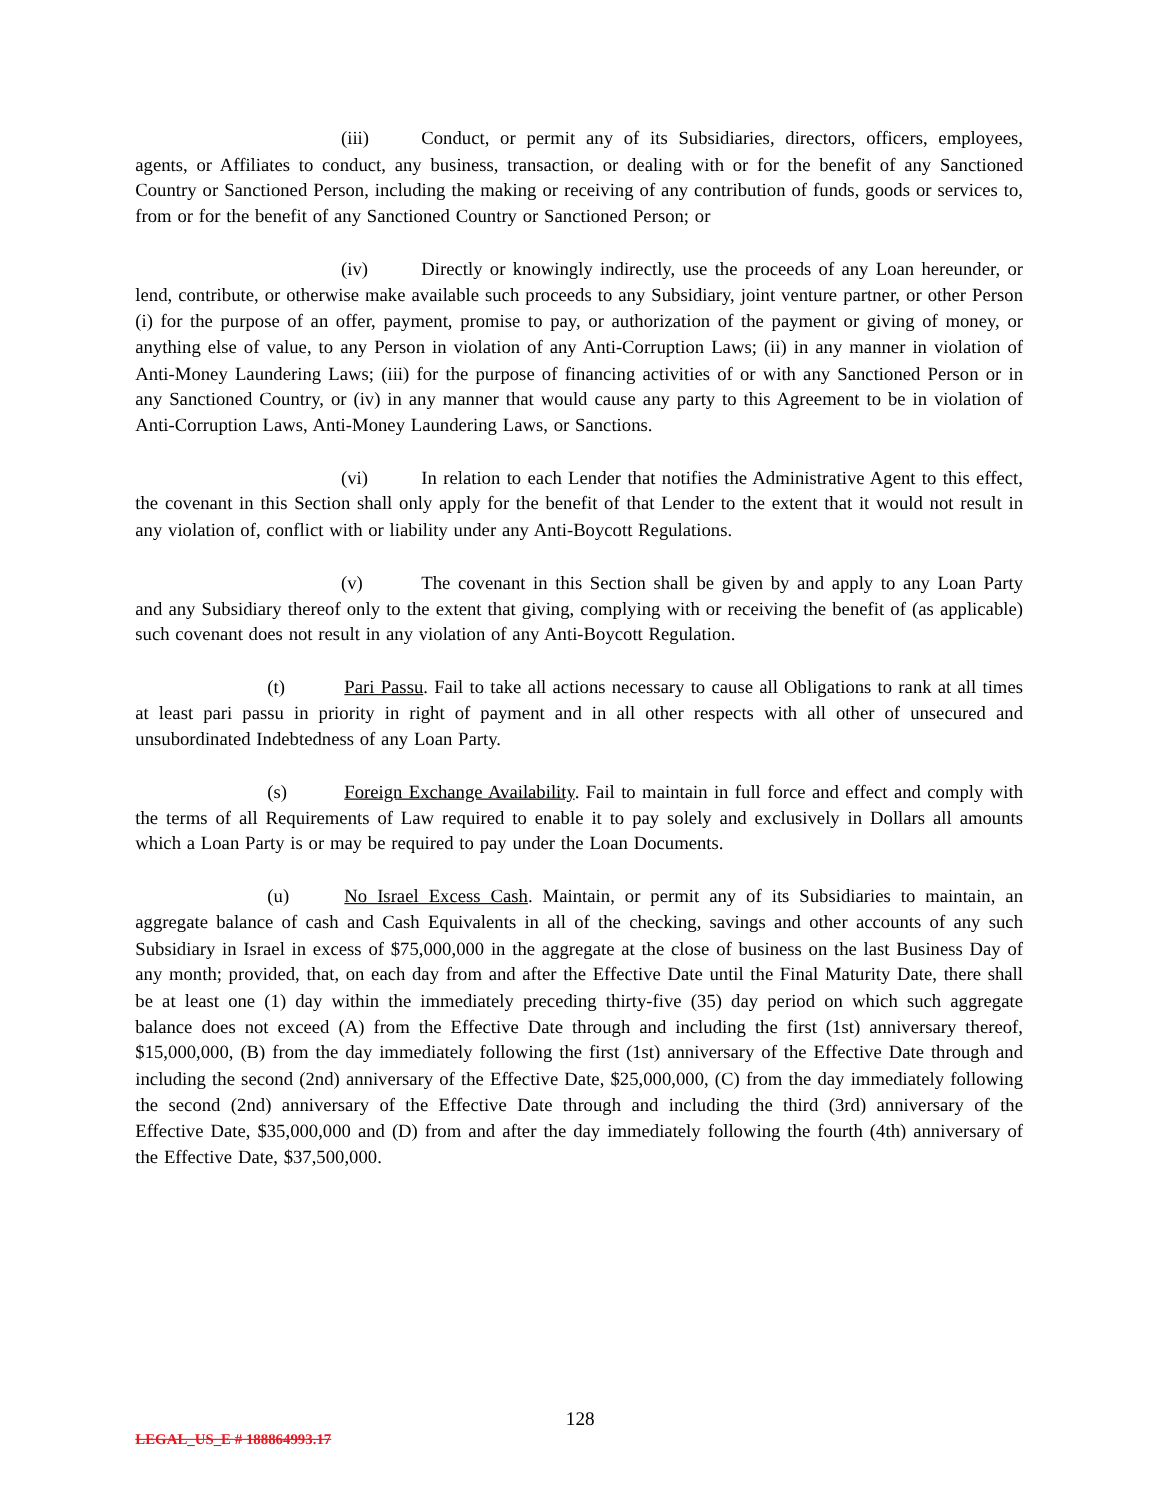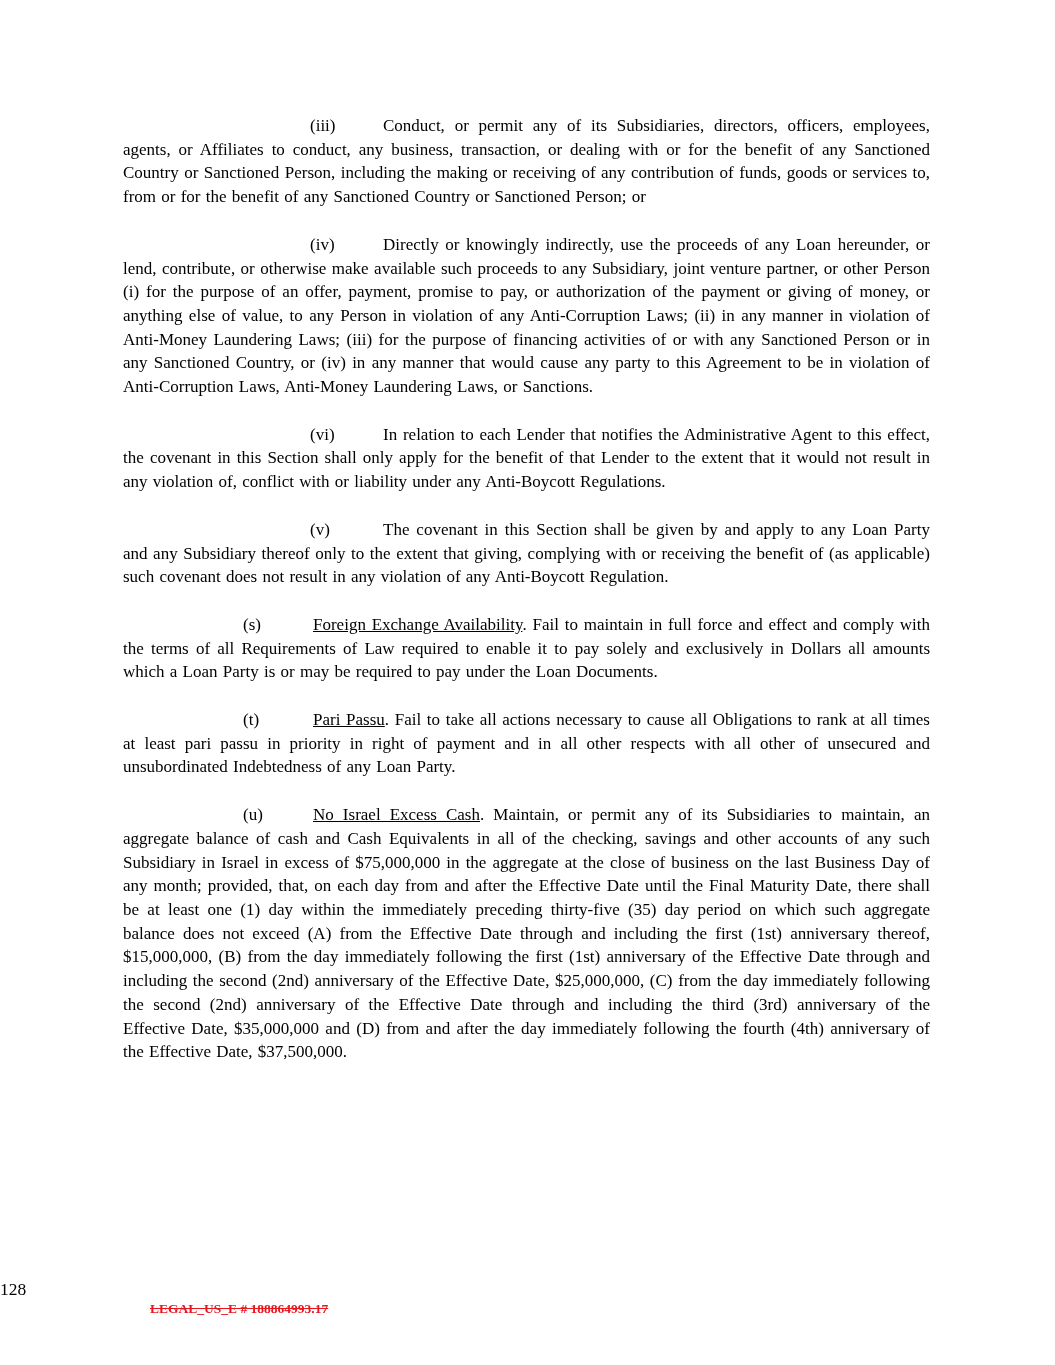--- a/index.html
+++ b/index.html
@@ -36,21 +36,21 @@
     text-indent: 0;
   }
   p.deep .plabel { width: 73px; }
   p.shallow .plabel { width: 70px; }
   .pheading { text-decoration: underline; }
   .page-number {
     position: absolute;
     top: 1277px;
     left: 0;
     width: 100%;
-    text-align: left;
+    text-align: center;
     font-size: 17.5px;
     line-height: 24px;
   }
   .footer-id {
     position: absolute;
     top: 1300px;
     left: 123px;
     font-size: 13.5px;
     font-weight: bold;
     text-decoration: line-through;
@@ -65,24 +65,24 @@
   <div class="content">
 
     <p class="deep"><span class="plabel">(iii)</span><span class="pheading"></span><span>Conduct, or permit any of its Subsidiaries, directors, officers, employees, agents, or Affiliates to conduct, any business, transaction, or dealing with or for the benefit of any Sanctioned Country or Sanctioned Person, including the making or receiving of any contribution of funds, goods or services to, from or for the benefit of any Sanctioned Country or Sanctioned Person; or</span></p>
 
     <p class="deep"><span class="plabel">(iv)</span><span class="pheading"></span><span>Directly or knowingly indirectly, use the proceeds of any Loan hereunder, or lend, contribute, or otherwise make available such proceeds to any Subsidiary, joint venture partner, or other Person (i) for the purpose of an offer, payment, promise to pay, or authorization of the payment or giving of money, or anything else of value, to any Person in violation of any Anti-Corruption Laws; (ii) in any manner in violation of Anti-Money Laundering Laws; (iii) for the purpose of financing activities of or with any Sanctioned Person or in any Sanctioned Country, or (iv) in any manner that would cause any party to this Agreement to be in violation of Anti-Corruption Laws, Anti-Money Laundering Laws, or Sanctions.</span></p>
 
     <p class="deep"><span class="plabel">(vi)</span><span class="pheading"></span><span>In relation to each Lender that notifies the Administrative Agent to this effect, the covenant in this Section shall only apply for the benefit of that Lender to the extent that it would not result in any violation of, conflict with or liability under any Anti-Boycott Regulations.</span></p>
 
     <p class="deep"><span class="plabel">(v)</span><span class="pheading"></span><span>The covenant in this Section shall be given by and apply to any Loan Party and any Subsidiary thereof only to the extent that giving, complying with or receiving the benefit of (as applicable) such covenant does not result in any violation of any Anti-Boycott Regulation.</span></p>
 
+    <p class="shallow"><span class="plabel">(t)</span><span class="pheading">Pari Passu</span><span>.  Fail to take all actions necessary to cause all Obligations to rank at all times at least pari passu in priority in right of payment and in all other respects with all other of unsecured and unsubordinated Indebtedness of any Loan Party.</span></p>
+
     <p class="shallow"><span class="plabel">(s)</span><span class="pheading">Foreign Exchange Availability</span><span>.  Fail to maintain in full force and effect and comply with the terms of all Requirements of Law required to enable it to pay solely and exclusively in Dollars all amounts which a Loan Party is or may be required to pay under the Loan Documents.</span></p>
-
-    <p class="shallow"><span class="plabel">(t)</span><span class="pheading">Pari Passu</span><span>.  Fail to take all actions necessary to cause all Obligations to rank at all times at least pari passu in priority in right of payment and in all other respects with all other of unsecured and unsubordinated Indebtedness of any Loan Party.</span></p>
 
     <p class="shallow"><span class="plabel">(u)</span><span class="pheading">No Israel Excess Cash</span><span>.  Maintain, or permit any of its Subsidiaries to maintain, an aggregate balance of cash and Cash Equivalents in all of the checking, savings and other accounts of any such Subsidiary in Israel in excess of $75,000,000 in the aggregate at the close of business on the last Business Day of any month; provided, that, on each day from and after the Effective Date until the Final Maturity Date, there shall be at least one (1) day within the immediately preceding thirty-five (35) day period on which such aggregate balance does not exceed (A) from the Effective Date through and including the first (1st) anniversary thereof, $15,000,000, (B) from the day immediately following the first (1st) anniversary of the Effective Date through and including the second (2nd) anniversary of the Effective Date, $25,000,000, (C) from the day immediately following the second (2nd) anniversary of the Effective Date through and including the third (3rd) anniversary of the Effective Date, $35,000,000 and (D) from and after the day immediately following the fourth (4th) anniversary of the Effective Date, $37,500,000.</span></p>
 
   </div>
 
   <div class="page-number">128</div>
 
-  <div class="footer-id" style="color: rgb(232, 23, 31); margin-left: 27px;">LEGAL_US_E # 188864993.17</div>
+  <div class="footer-id" style="color: rgb(232, 23, 31);">LEGAL_US_E # 188864993.17</div>
 </div>
 
 </body></html>

